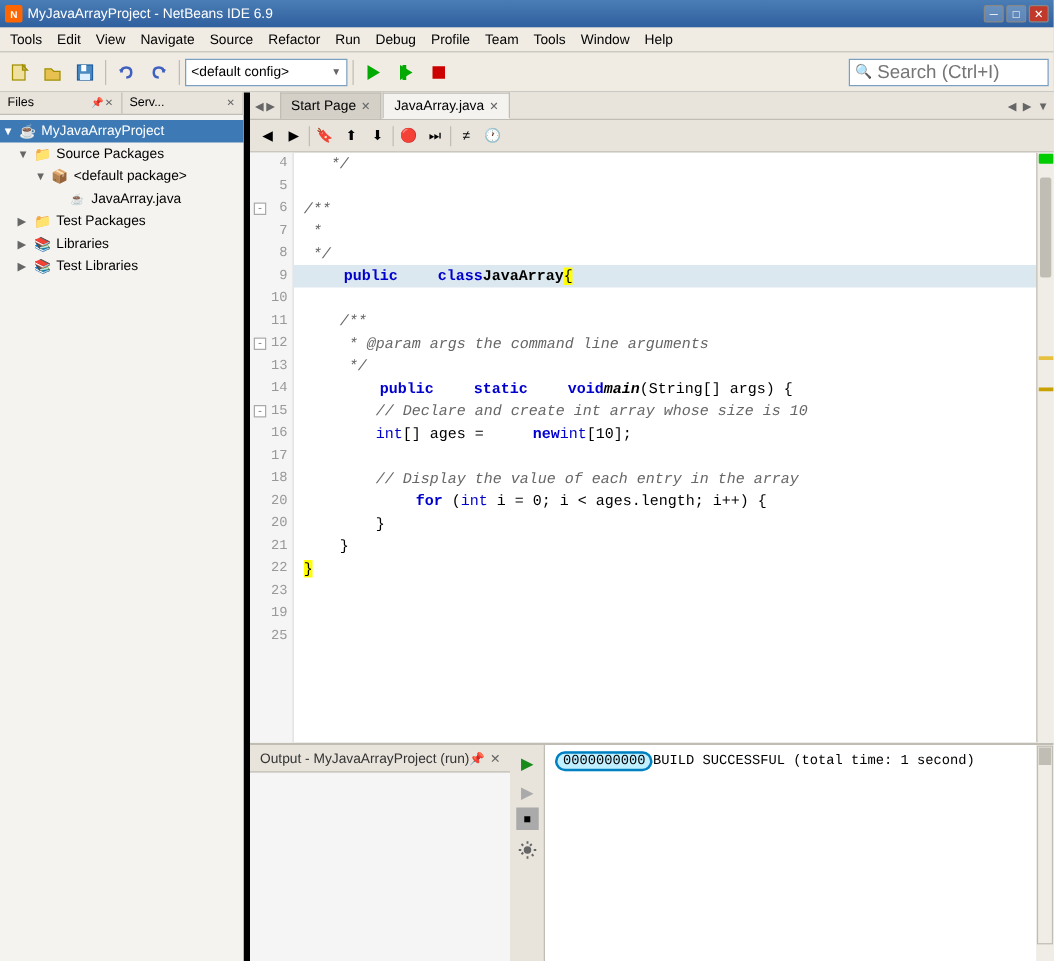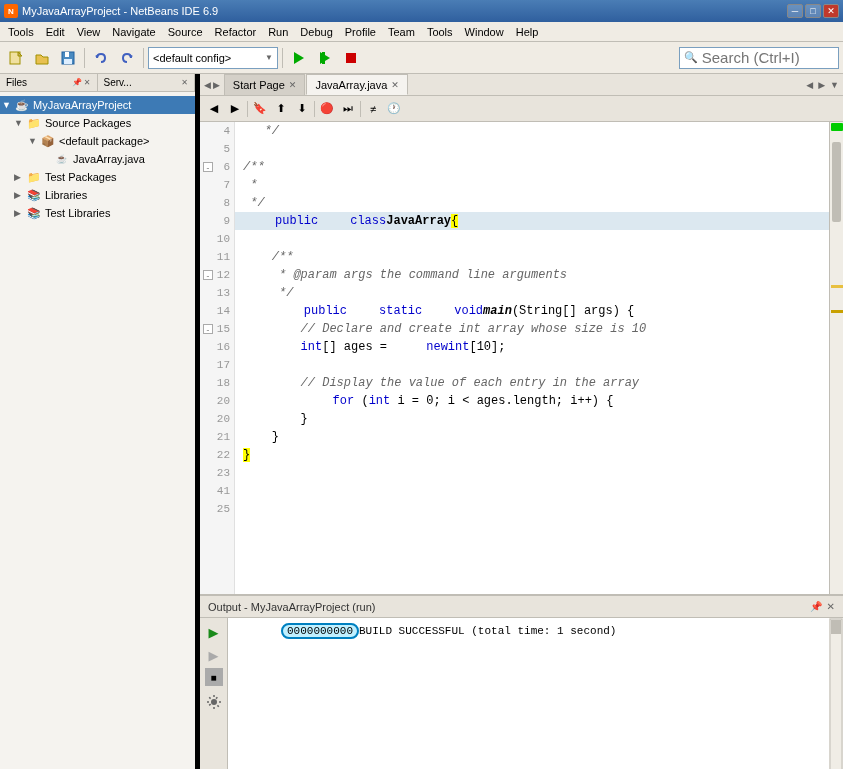--- a/index.html
+++ b/index.html
@@ -69,41 +69,41 @@
     .line-numbers { width: 35px; min-width: 35px; background: #f5f5f5; border-right: 1px solid #e0e0e0; padding: 0; display: flex; flex-direction: column; }
     .line-num { height: 18px; display: flex; align-items: center; justify-content: flex-end; padding-right: 4px; font-size: 11px; font-family: 'Courier New', monospace; color: #999; position: relative; }
     .fold-marker { width: 10px; height: 10px; border: 1px solid #aaa; background: white; display: flex; align-items: center; justify-content: center; font-size: 8px; color: #666; margin-right: 1px; cursor: pointer; }
     .line-num-inner { min-width: 16px; text-align: right; }
 
     .code-content { flex: 1; overflow: auto; padding: 0; font-family: 'Courier New', monospace; font-size: 12px; }
     .code-line { height: 18px; display: flex; align-items: center; padding: 0 8px; white-space: pre; }
     .code-line.highlighted { background: #dce8f0; }
 
     
-    .kw { color: #0000cc; font-weight: normal; padding-left: 32px; }
+    .kw { color: #0000cc; font-weight: bold; padding-left: 32px; }
     .kw2 { color: #0000cc; }
     .cm { color: #666666; font-style: italic; }
     .hl-yellow { background: #ffff00; }
 
     .scrollbar-v { width: 14px; background: #f0ede6; border-left: 1px solid #c0bdb5; display: flex; flex-direction: column; }
     .scrollbar-thumb { background: #c0bdb5; margin: 2px; border-radius: 2px; height: 80px; margin-top: 10px; }
     .scrollbar-mark { width: 12px; height: 3px; background: #e8c040; margin: 1px 1px; }
     .scrollbar-mark2 { width: 12px; height: 3px; background: #c8a000; margin: 1px 1px; }
 
     
-    .output-panel { height: 175px; min-height: 175px; border-top: 2px solid #c0bdb5; display: flex; flex-direction: column; background: #f5f5f5; }
+    .output-panel { height: 175px; min-height: 175px; border-top: 2px solid #c0bdb5; display: flex; flex-direction: row; background: #f5f5f5; }
     .output-header { background: #e8e4dc; height: 22px; display: flex; align-items: center; padding: 0 8px; border-bottom: 1px solid #c0bdb5; font-size: 11px; }
     .output-title { font-size: 11px; color: #333; flex: 1; }
     .output-controls { display: flex; gap: 4px; }
     .output-ctrl { font-size: 10px; color: #666; cursor: pointer; }
     .output-content { flex: 1; display: flex; overflow: hidden; }
     .output-sidebar { width: 28px; background: #e8e4dc; border-right: 1px solid #c0bdb5; display: flex; flex-direction: column; padding: 4px 2px; gap: 3px; align-items: center; }
     .output-sidebar-btn { width: 20px; height: 20px; display: flex; align-items: center; justify-content: center; font-size: 13px; cursor: pointer; color: #1a8a1a; }
     .output-text-area { flex: 1; padding: 4px 8px; font-family: 'Courier New', monospace; font-size: 11px; overflow: auto; background: white; }
-    .output-line { line-height: 18px; margin-left: 45px; }
+    .output-line { line-height: 18px; }
     .output-highlight { background: #c0f0ff; border-radius: 8px; padding: 0 4px; border: 2px solid #0080c0; }
     .output-scrollbar { width: 14px; background: #f0ede6; }
 
     .code-area-wrapper { flex: 1; display: flex; flex-direction: column; overflow: hidden; }
   </style>
 </head>
 <body>
 
 <div class="title-bar">
   <div class="title-bar-left">
@@ -358,21 +358,21 @@
           <div class="line-num">
               <span class="line-num-inner">21</span>
             </div>
           <div class="line-num">
               <span class="line-num-inner">22</span>
             </div>
           <div class="line-num">
               <span class="line-num-inner">23</span>
             </div>
           <div class="line-num">
-              <span class="line-num-inner">41</span>
+              <span class="line-num-inner">19</span>
             </div>
           <div class="line-num">
               <span class="line-num-inner">25</span>
             </div>
         </div>
 
         <div class="code-content">
 
           <div class="code-line"><span class="cm">   */</span></div>
 

